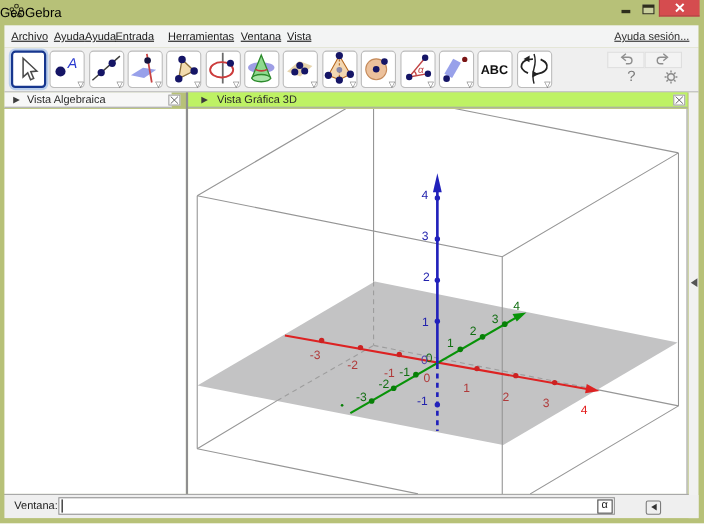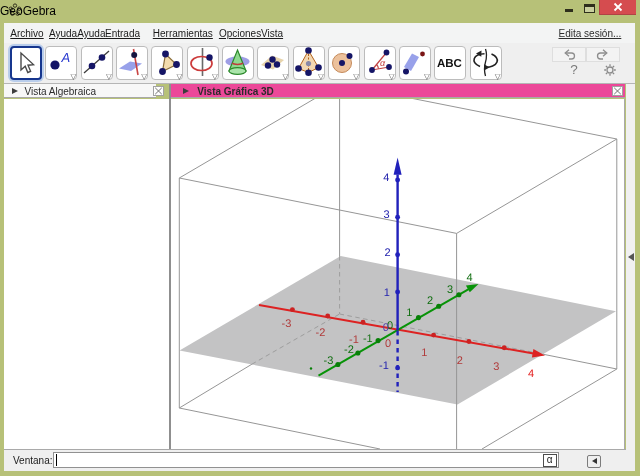--- a/index.html
+++ b/index.html
@@ -14,21 +14,21 @@
 .mi { position:absolute; top:5px; font-size:10px; color:#1b1b1b;text-decoration:underline; }
 #toolbar { position:absolute; left:4px; top:43px; width:631px; height:41px; background:#efefef; border-bottom:1px solid #b5b5b5; }
 .tb { position:absolute; top:3px; width:32px; height:34px; background:#fff; border:1px solid #bcbcbc; border-radius:4px; }
 .tb svg { position:absolute; left:0; top:0; }
 .dd { position:absolute; right:0px; bottom:-1px; font-size:7.5px; color:#666; line-height:7.5px; }
 #tb1 { border:2px solid #16368e; box-shadow:0 0 0 2px #b9cdeb; background:#fff; }
 #undoredo { position:absolute; left:548px; top:4px; width:68px; height:15px; }
 .urc { position:absolute; top:0; width:34px; height:15px; border:1px solid #dedede; background:#f3f3f3; }
 #qmark { position:absolute; left:563px; top:19px; width:14px; height:16px; color:#7a7a7a; font-size:13.5px; text-align:center; }
 #hdrL { position:absolute; left:4px; top:84px; width:152px; height:14px; background:#f7f7f7; border-bottom:1px solid #a8a8a8; }
-#hdrR { position:absolute; left:171px; top:84px; width:454px; height:14px; background:#ec4899; border-bottom:1px solid #a8a8a8;font-weight:bold; }
+#hdrR { position:absolute; left:171px; top:84px; width:454px; height:14px; background:#bef264; border-bottom:1px solid #a8a8a8; }
 .tri { position:absolute; left:6px; top:3.5px; width:0; height:0; border-left:6px solid #3d3d3d; border-top:3.5px solid transparent; border-bottom:3.5px solid transparent; }
 .htxt { position:absolute; top:1.5px; font-size:10px; color:#2b2b2b; }
 .xbox { position:absolute; top:1.5px; width:11px; height:10px; border:1px solid #a2a2a2; background:#fdfdfd; }
 .xbox svg { position:absolute; left:0; top:0; }
 #bodyL { position:absolute; left:4px; top:99px; width:165px; height:350px; background:#fff; }
 #divider { position:absolute; left:169px; top:84px; width:2px; height:365px; background:#8f8f8f; }
 #bodyR { position:absolute; left:171px; top:99px; width:454px; height:350px; background:#fff; border-right:1px solid #a9a9a9; }
 #strip { position:absolute; left:626px; top:84px; width:9px; height:387px; background:#f1f1f1; }
 #collapse { position:absolute; left:627.5px; top:253px; width:0; height:0; border-right:6px solid #555; border-top:4.5px solid transparent; border-bottom:4.5px solid transparent; }
 #botline { position:absolute; left:4px; top:449px; width:622px; height:1px; background:#a9a9a9; }
@@ -64,23 +64,23 @@
         </svg>
     </div>
   </div>
 
   <div id="menubar">
     <span class="mi" style="left:6.3px">Archivo</span>
     <span class="mi" style="left:45px">Ayuda</span>
     <span class="mi" style="left:73.3px">Ayuda</span>
     <span class="mi" style="left:101px">Entrada</span>
     <span class="mi" style="left:148.8px">Herramientas</span>
-    <span class="mi" style="left:214.9px">Opciones</span>
+    <span class="mi" style="left:214.9px">Ventana</span>
     <span class="mi" style="left:257px">Vista</span>
-    <span class="mi" style="left:554.5px;color:#2e2e2e">Edita sesión...</span>
+    <span class="mi" style="left:554.5px;color:#2e2e2e">Ayuda sesión...</span>
   </div>
 
   <div id="toolbar">
     <div class="tb" id="tb1" style="left:6px">
         <svg width="28" height="30" viewBox="0 0 28 30">
       <path d="M9 5 L9 22 L13.2 18.2 L15.8 24.5 L18.6 23.3 L16 17.2 L21.5 16.6 Z" fill="#fff" stroke="#4a4a4a" stroke-width="1.4"></path>
         </svg>
       </div>
     <div class="tb" style="left:41.3px">
         <svg width="29" height="31" viewBox="0 0 29 31">

